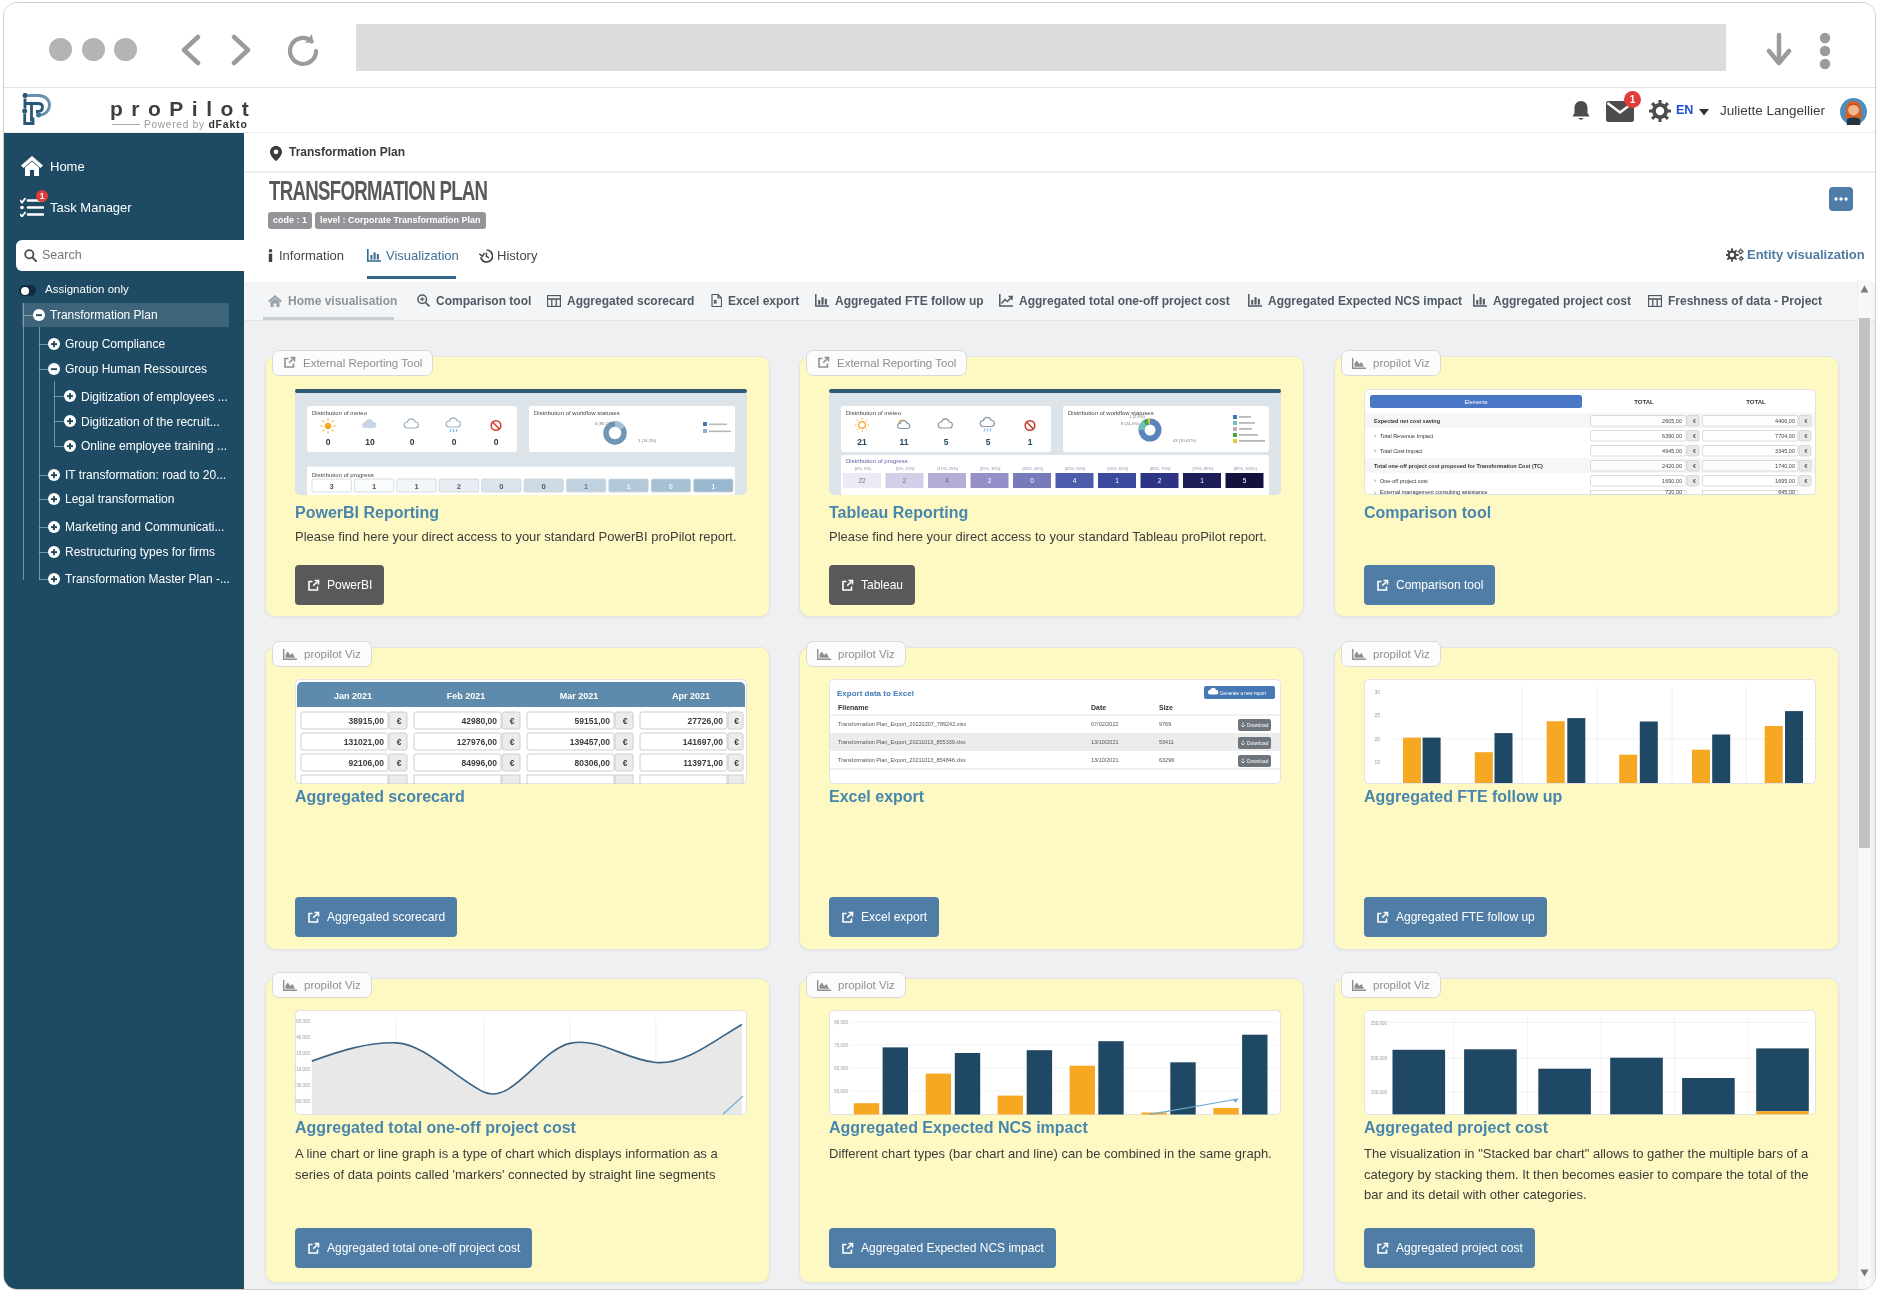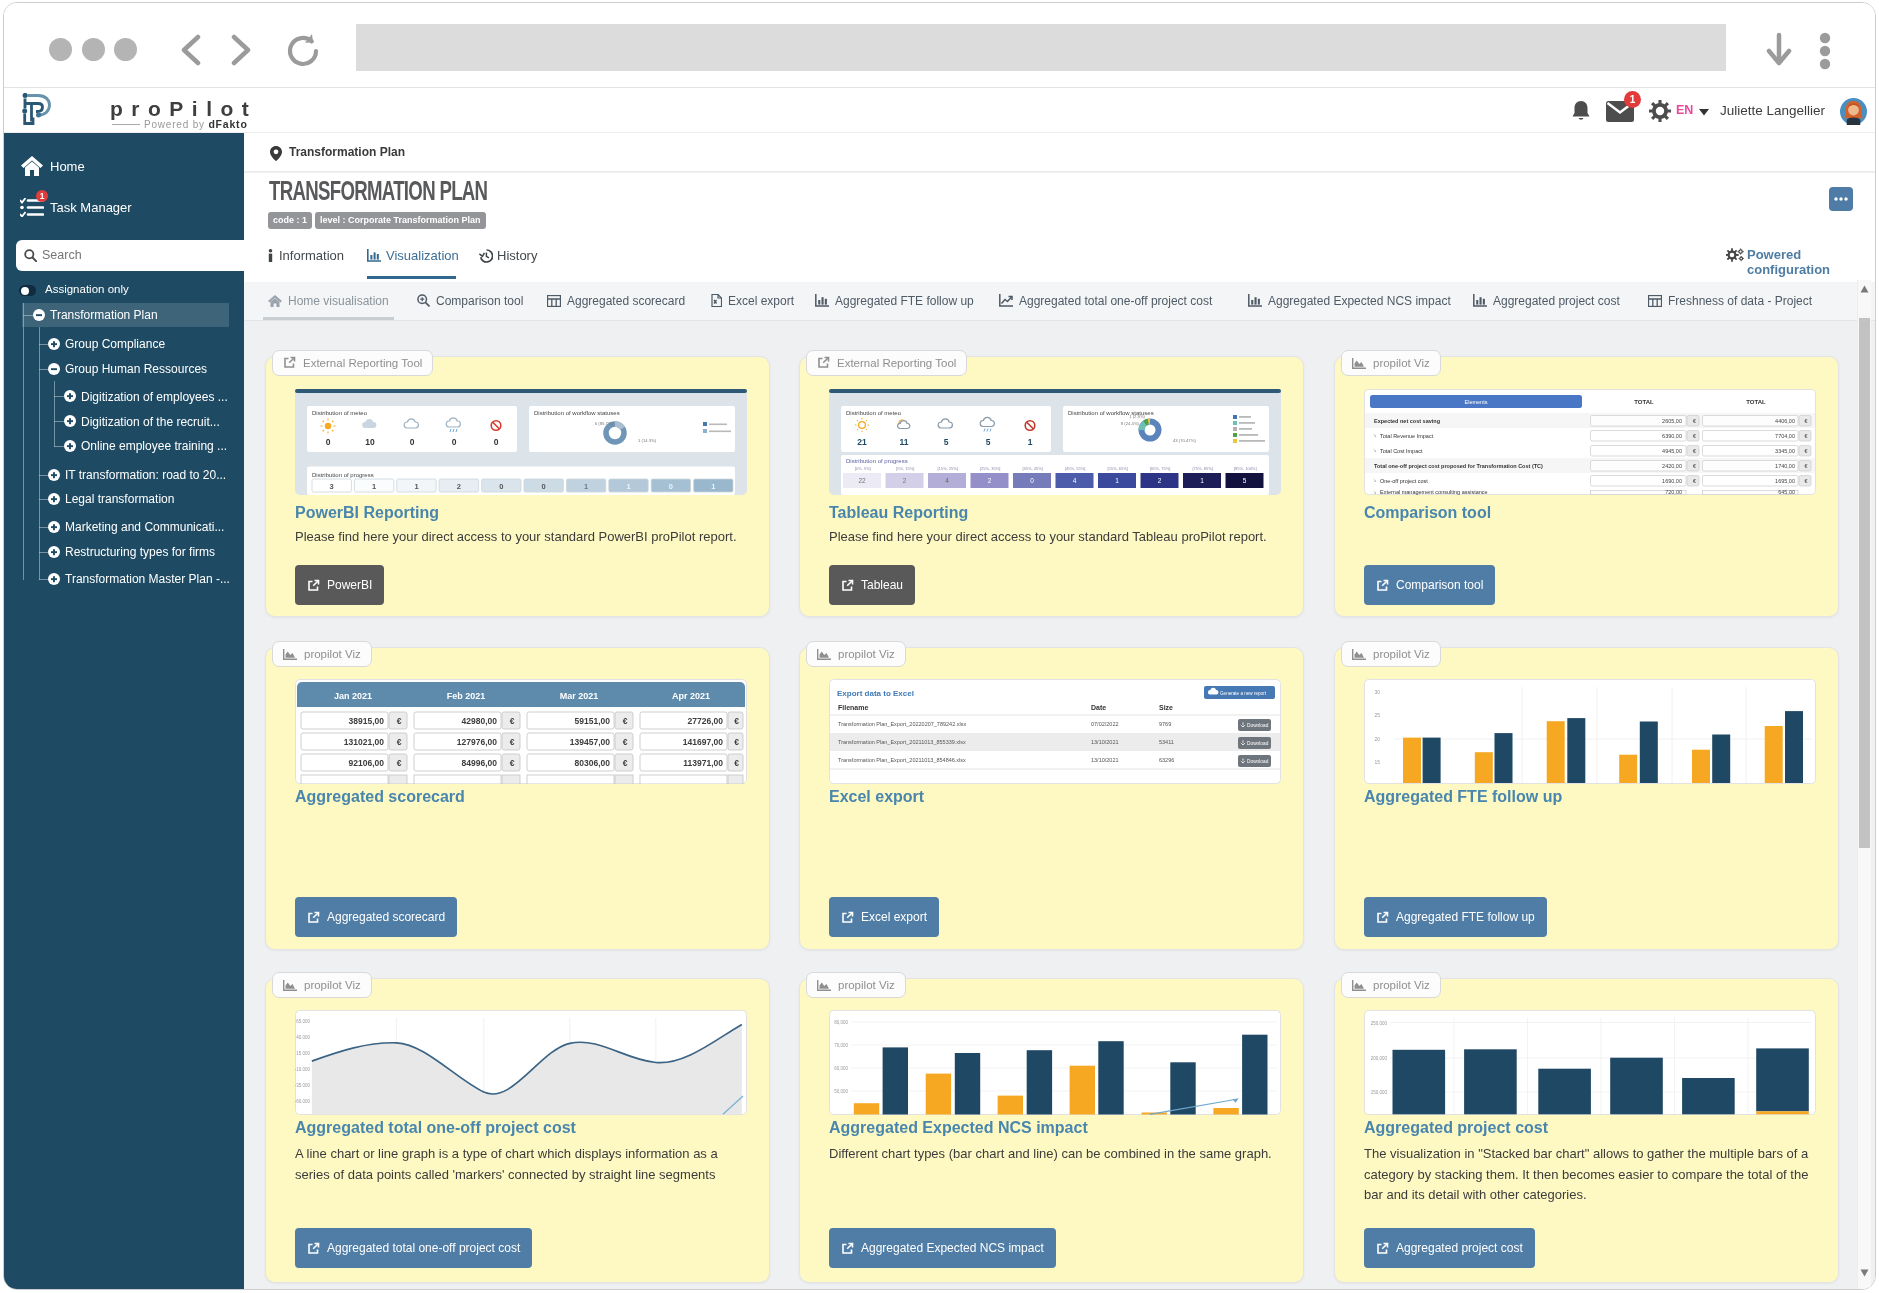--- a/index.html
+++ b/index.html
@@ -9,21 +9,21 @@
 
 #chrome { position:absolute; left:0; top:0; width:100%; height:85px; background:#fff; border-bottom:1px solid #e2e2e2; }
 .dot { position:absolute; border-radius:50%; background:#b4b4b4; width:23px; height:23px; top:35px; }
 #urlbar { position:absolute; left:352px; top:21px; width:1370px; height:47px; background:#dcdcdc; }
 
 #appheader { position:absolute; left:0; top:86px; width:100%; height:44px; background:#fff; border-bottom:1px solid #ededed; }
 #logotext { position:absolute; left:106px; top:8px; font-size:21px; font-weight:700; letter-spacing:8.5px; color:#3e3e40; }
 #logosub { position:absolute; left:108px; top:29px; font-size:10px; letter-spacing:0.8px; color:#999; }
 #logosub b { color:#333; font-size:10.5px;}
 #hdr-name { position:absolute; left:1716px; top:14px; font-size:13.5px; color:#3c3c3c; }
-#hdr-en { position:absolute; left:1672px; top:14px; font-size:12.5px; font-weight:bold; color:#ec4899; }
+#hdr-en { position:absolute; left:1672px; top:14px; font-size:12.5px; font-weight:bold; color:#1d4ed8; }
 
 #sidebar { position:absolute; left:0; top:130px; width:240px; height:1158px; background:#1e4b63; color:#fff; }
 .side-item { position:absolute; left:46px; font-size:13px; color:#fff; }
 #searchbox { position:absolute; left:12px; top:107px; width:243px; height:31px; background:#fff; border-radius:6px; }
 #searchbox span { position:absolute; left:26px; top:8px; font-size:12.5px; color:#757575; }
 #toggle { position:absolute; left:15px; top:152px; width:17px; height:11px; background:#112c40; border-radius:6px; }
 #toggle::after { content:""; position:absolute; left:1.5px; top:1.5px; width:8px; height:8px; border-radius:50%; background:#fff; }
 #assig { position:absolute; left:41px; top:150px; font-size:11.5px; color:#fff; }
 
 .tline { position:absolute; background:rgba(190,205,215,.55); }
@@ -38,21 +38,21 @@
 #titleblock { position:absolute; left:0; top:40px; width:100%; height:109px; background:#fff; }
 #bigtitle { position:absolute; left:25px; top:3px; font-size:27px; font-weight:bold; letter-spacing:-1px; color:#58595b; transform:scaleX(0.69); transform-origin:0 0; white-space:nowrap; }
 .badge { position:absolute; top:39px; height:17px; background:#939598; color:#fff; font-size:9px; font-weight:bold; border-radius:3px; line-height:17px; padding:0 5px; }
 .tab { position:absolute; top:75px; font-size:13px; color:#43484c; }
 .tabicon { position:absolute; top:76px; }
 #tabline { position:absolute; left:123px; top:103px; width:89px; height:3px; background:#33688e; }
 #dots3 { position:absolute; left:1585px; top:14px; width:24px; height:24px; background:#4e7ca6; border-radius:4px; }
 #entcfg { position:absolute; left:1503px; top:74px; font-size:13px; color:#4e7ca3; font-weight:bold;}
 
 #toolstrip { position:absolute; left:0; top:149px; width:100%; height:39px; background:#f4f5f6; border-bottom:1px solid #e2e5e8; }
-.tool { position:absolute; top:12px; font-size:12px; color:#4e5a66; white-space:nowrap; }
+.tool { position:absolute; top:12px; font-size:12px; color:#4e5a66; white-space:nowrap;font-weight:bold; }
 .tool svg { vertical-align:-2px; margin-right:6px; }
 #tool-active-line { position:absolute; left:19px; top:35px; width:131px; height:3px; background:#c9ced3; }
 
 .card { position:absolute; width:505px; background:#fef9c3; border:1px solid #e4e4e4; border-radius:10px; box-shadow:0 1px 3px rgba(0,0,0,.05); }
 .tag { position:absolute; left:6px; top:-7px; height:26px; background:#fcfcfc; border:1px solid #d9d9d9; border-radius:7px; color:#8f8f8f; font-size:11.5px; line-height:24px; padding:0 10px; white-space:nowrap; }
 .tag svg { vertical-align:-2px; margin-right:7px; }
 .cimg { position:absolute; left:29px; width:452px; }
 .ctitle { position:absolute; left:29px; font-size:16px; font-weight:bold; color:#4886ae; white-space:nowrap; }
 .cpara { position:absolute; left:29px; width:452px; font-size:13px; line-height:20.5px; color:#3c3c3c; }
 .cbtn { position:absolute; left:29px; height:40px; border-radius:4px; background:#4f7da5; color:#fff; font-size:12px; line-height:40px; padding:0 12px; white-space:nowrap; }
@@ -316,21 +316,21 @@
             <path d="M16.7 3.6 L17.6 3.6"></path>
           </g>
         <circle cx="15.2" cy="10.6" r="1.4" fill="none" stroke="#464646" stroke-width="1.2"></circle>
         <g stroke="#464646" stroke-width="1">
             <path d="M15.2 8 L15.2 8.9"></path>
             <path d="M15.2 12.3 L15.2 13.2"></path>
             <path d="M12.6 10.6 L13.5 10.6"></path>
             <path d="M16.9 10.6 L17.8 10.6"></path>
           </g>
       </svg>
-      <div id="entcfg">Powered configuration</div>
+      <div id="entcfg">Entity visualization</div>
     </div>
     <div id="toolstrip">
       <div id="tool-active-line"></div>
       <div class="tool" style="left:24px;color:#8a949c"><svg width="14" height="12" viewBox="0 0 14 12">
             <path d="M7 0 L14 6 L12.4 7.5 L7 2.8 L1.6 7.5 L0 6 Z" fill="#9aa3ab"></path>
             <path d="M2.5 7 L7 3.2 L11.5 7 L11.5 12 L8.4 12 L8.4 8.6 L5.6 8.6 L5.6 12 L2.5 12 Z" fill="#9aa3ab"></path>
           </svg>Home visualisation</div>
       <div class="tool" style="left:173px"><svg width="13" height="13" viewBox="0 0 13 13">
             <circle cx="5.2" cy="5.2" r="4.3" fill="none" stroke="#4e5a66" stroke-width="1.5"></circle>
             <path d="M8.4 8.4 L12.5 12.5" stroke="#4e5a66" stroke-width="1.7"></path>

